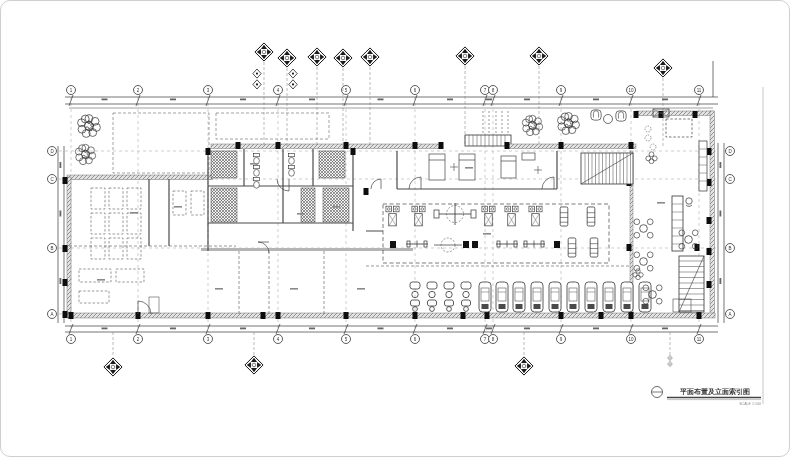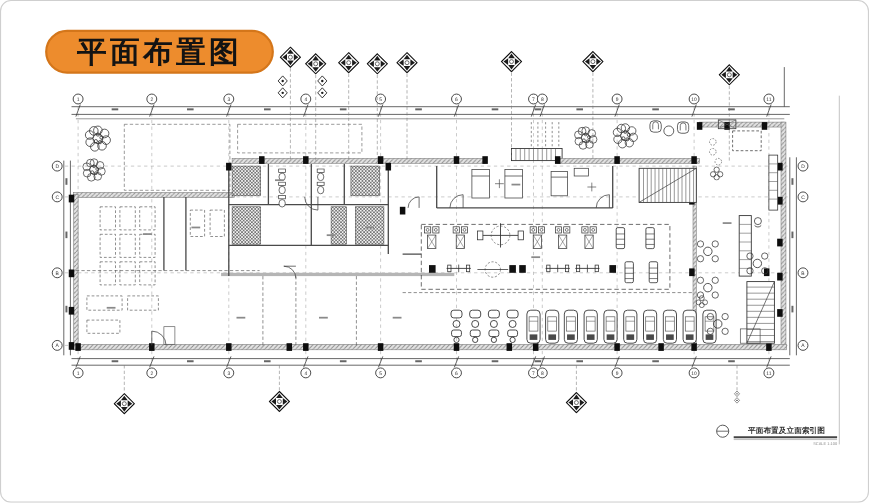--- a/index.html
+++ b/index.html
@@ -669,17 +669,14 @@
 <g>
   <circle cx="656" cy="391" r="5.5" fill="none" stroke="#444" stroke-width="0.8"></circle>
   <line x1="650.5" y1="391" x2="661.5" y2="391" stroke="#444" stroke-width="0.7"></line>
   <text x="714" y="393" font-size="7" font-weight="bold" fill="#333" text-anchor="middle">平面布置及立面索引图</text>
   <line x1="666" y1="396.5" x2="760" y2="396.5" stroke="#444" stroke-width="1.6"></line>
   <line x1="666" y1="398.6" x2="760" y2="398.6" stroke="#888" stroke-width="0.5"></line>
   <text x="760" y="403.5" font-size="3.6" fill="#888" text-anchor="end">SCALE 1:100</text>
 </g>
 </svg>
 
-<div class="banner">
-  <span>平面布置图</span>
+
 </div>
 
-</div>
-
 </body></html>

